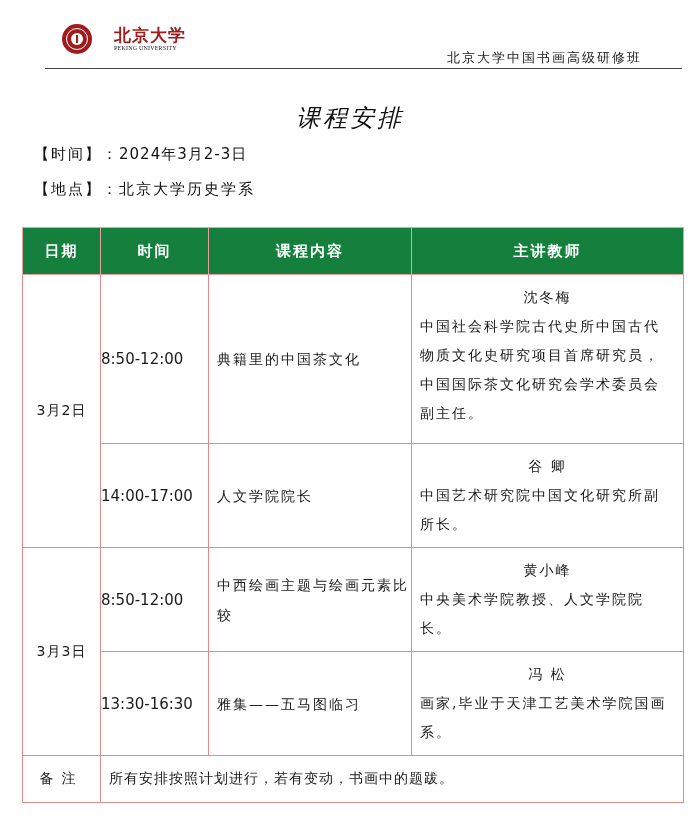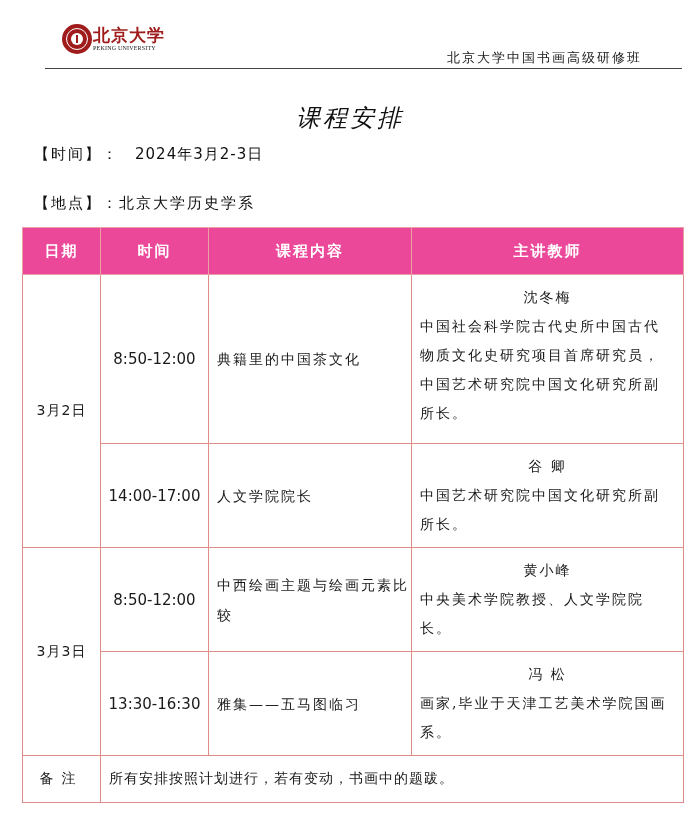--- a/index.html
+++ b/index.html
@@ -5,40 +5,40 @@
   html, body { margin: 0; padding: 0; background: #ffffff; }
   body { width: 700px; height: 824px; position: relative; overflow: hidden;
          font-family: "DejaVu Serif", "Liberation Serif", serif; color: #1a1a1a; }
   .logo { position: absolute; left: 62px; top: 24px; display: flex; align-items: center; }
   .seal { width: 30px; height: 30px; border-radius: 50%; background: #a01c1c;
           position: relative; box-sizing: border-box; border: 2px solid #a01c1c; }
   .seal::before { content: ""; position: absolute; inset: 2px; border-radius: 50%; border: 1px solid #fff; }
   .seal-inner { position: absolute; inset: 7px; border-radius: 50%; background: #fff; }
   .seal-inner::after { content: ""; position: absolute; left: 50%; top: 2px; bottom: 2px; width: 2px;
           margin-left: -1px; background: #a01c1c; }
-  .logo-text { margin-left: 1px; display: flex; flex-direction: column; }
+  .logo-text { margin-left: 22px; display: flex; flex-direction: column; }
   .logo-cn { font-size: 17px; color: #a01c1c; font-weight: bold; letter-spacing: 1px; line-height: 18px; }
   .logo-en { font-size: 6px; color: #222; letter-spacing: 0.2px; line-height: 8px; font-family: "Liberation Serif", serif; }
   .header-line { position: absolute; left: 45px; right: 18px; top: 68px; height: 0; border-top: 1.5px solid #444; }
   .header-title { position: absolute; right: 58px; top: 49px; font-size: 13px; letter-spacing: 2px; color: #222; }
 
   .page-title { position: absolute; left: 0; right: 0; top: 102px; text-align: center;
                 font-family: "DejaVu Sans", sans-serif; font-size: 24px; letter-spacing: 3px; color: #111; font-style: italic; }
   .meta { position: absolute; left: 34px; font-size: 15px; letter-spacing: 2px; color: #111; }
   .meta.t { top: 145px; }
-  .meta.l { top: 180px; margin-top: 14px; }
-  .meta .val-num { font-family: "DejaVu Sans", sans-serif; letter-spacing: 1px; margin-left: 16px; }
+  .meta.l { top: 180px; }
+  .meta .val-num { font-family: "DejaVu Sans", sans-serif; letter-spacing: 1px; }
 
   table.schedule { position: absolute; left: 22px; top: 227px; width: 662px; border-collapse: collapse;
                    table-layout: fixed; font-size: 14px; }
   table.schedule td, table.schedule th { border: 1.5px solid #e08a8a; padding: 0; }
-  table.schedule th { background: #ec4899; color: #fff; height: 46px; font-size: 15px; font-weight: bold;
+  table.schedule th { background: #15803d; color: #fff; height: 46px; font-size: 15px; font-weight: bold;
                       border-color: #e8a0a0; letter-spacing: 2px; font-family: "DejaVu Sans", sans-serif; }
   .c-date { width: 77px; text-align: center; font-family: "DejaVu Sans", sans-serif; letter-spacing: 1px; margin-left: 32px; }
-  .c-time { width: 107px; text-align: center; font-family: "DejaVu Sans", sans-serif; font-size: 15px; }
+  .c-time { width: 107px; font-family: "DejaVu Sans", sans-serif; font-size: 15px; }
   .c-course { width: 202px; padding-left: 8px !important; letter-spacing: 2px; line-height: 30px; }
   .c-teacher { padding: 8px 8px !important; letter-spacing: 2px; line-height: 29px; vertical-align: top; }
   .t-name { text-align: center; }
   .r1 { height: 169px; }
   .r2 { height: 101px; }
   .r3 { height: 104px; }
   .r4 { height: 100px; }
   .r5 { height: 47px; }
   .remarks-label { text-align: center; letter-spacing: 8px; }
   .remarks-text { padding-left: 8px !important; letter-spacing: 1px; }
@@ -81,21 +81,21 @@
     <th>课程内容</th>
     <th>主讲教师</th>
   </tr>
 
   <tr class="r1">
     <td class="c-date" rowspan="2">3月2日</td>
     <td class="c-time">8:50-12:00</td>
     <td class="c-course">典籍里的中国茶文化</td>
     <td class="c-teacher">
       <div class="t-name">沈冬梅</div>
-      <div>中国社会科学院古代史所中国古代物质文化史研究项目首席研究员，中国艺术研究院中国文化研究所副所长。</div>
+      <div>中国社会科学院古代史所中国古代物质文化史研究项目首席研究员，中国国际茶文化研究会学术委员会副主任。</div>
     </td>
   </tr>
   <tr class="r2">
     <td class="c-time">14:00-17:00</td>
     <td class="c-course">人文学院院长</td>
     <td class="c-teacher">
       <div class="t-name">谷 卿</div>
       <div>中国艺术研究院中国文化研究所副所长。</div>
     </td>
   </tr>

